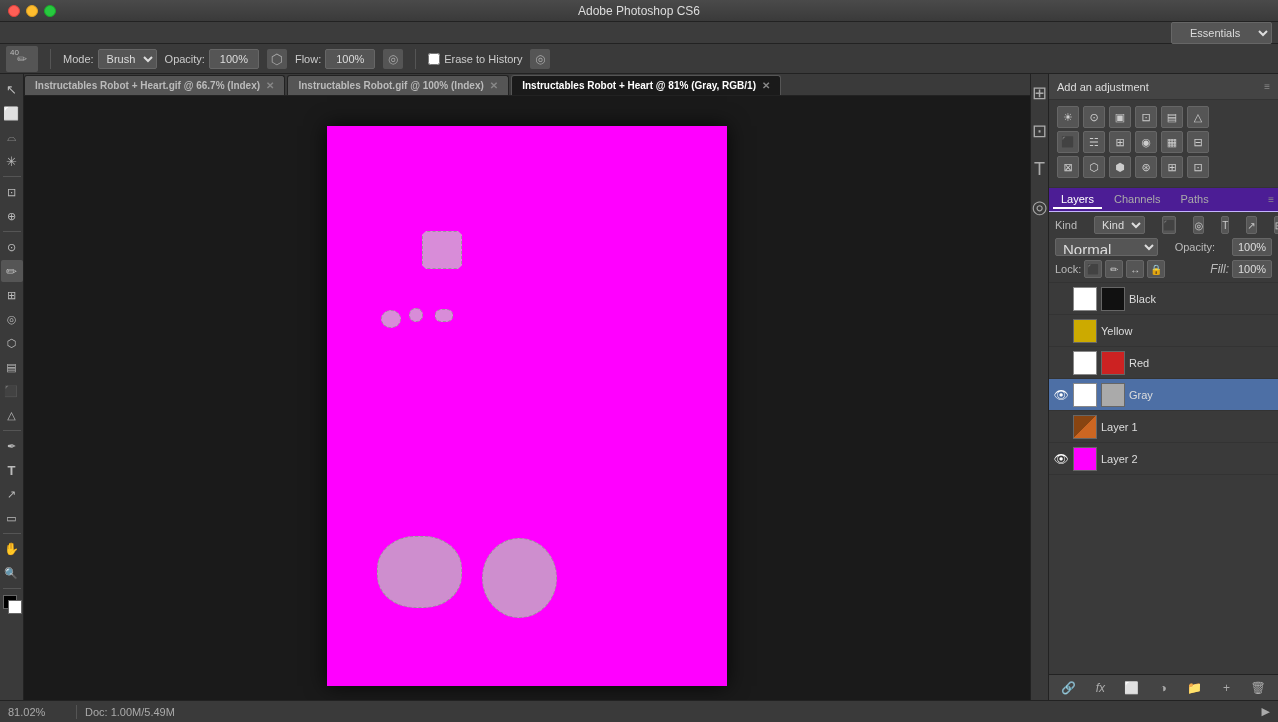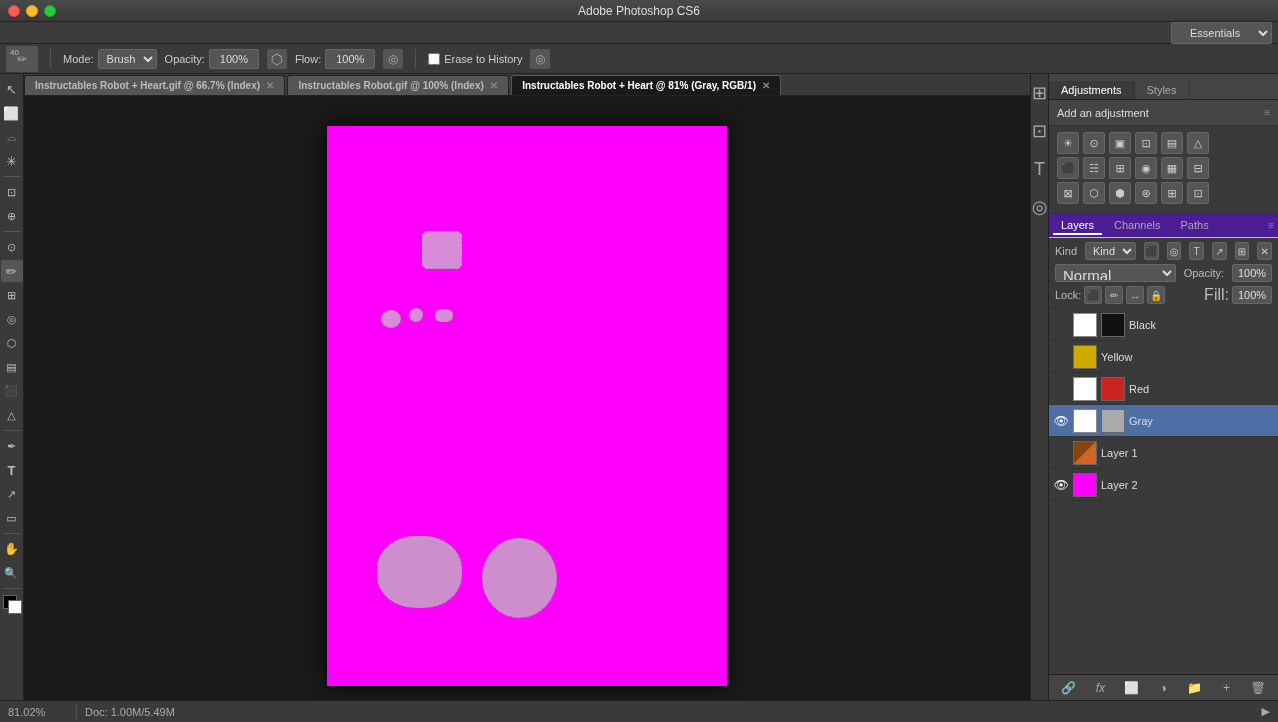--- a/index.html
+++ b/index.html
@@ -283,21 +283,21 @@
 
     #layers-controls {
       padding: 4px 6px;
       display: flex;
       align-items: center;
       gap: 4px;
       border-bottom: 1px solid #333;
       flex-wrap: wrap;
     }
     .layers-ctrl-row {
-      display: flex; align-items: center; gap: 8px; width: 100%;
+      display: flex; align-items: center; gap: 17px; width: 100%;
     }
     .kind-select {
       background: #555; border: 1px solid #666; color: #ddd;
       font-size: 11px; padding: 1px 3px; height: 18px; border-radius: 2px;
       flex: 1;
     }
     .ctrl-icon {
       width: 18px; height: 18px; background: #555; border: 1px solid #666;
       border-radius: 2px; display: flex; align-items: center; justify-content: center;
       font-size: 10px; color: #ccc; cursor: pointer;
@@ -314,21 +314,21 @@
     }
     .lock-row {
       display: flex; align-items: center; gap: 3px; width: 100%;
     }
     .lock-label { font-size: 11px; color: #bbb; }
     .lock-btn {
       width: 18px; height: 18px; background: #555; border: 1px solid #666;
       border-radius: 2px; display: flex; align-items: center; justify-content: center;
       font-size: 10px; color: #ccc; cursor: pointer;
     }
-    .fill-label { font-size: 16px; color: #bbb; margin-left: auto; }
+    .fill-label { font-size: 12px; color: #bbb; margin-left: auto; font-style: italic; }
     .fill-val {
       background: #555; border: 1px solid #666; color: #ddd;
       font-size: 11px; padding: 1px 3px; width: 40px; height: 18px; border-radius: 2px; text-align: center;
     }
 
     
     #layers-list { flex: 1; overflow-y: auto; }
     .layer-row {
       height: 32px;
       display: flex;
@@ -605,28 +605,20 @@
 
   <div id="extra-right">
     <div class="er-icon" style="writing-mode:horizontal-tb; font-size:18px; color:#aaa;">⊞</div>
     <div class="er-icon" style="writing-mode:horizontal-tb; font-size:18px; color:#aaa;">⊡</div>
     <div class="er-icon" style="writing-mode:horizontal-tb; font-size:18px; color:#aaa;">T</div>
     <div class="er-icon" style="writing-mode:horizontal-tb; font-size:18px; color:#aaa;">◎</div>
   </div>
 
   <div id="right-panel">
 
-    <div id="adj-tabs">
-      <div class="adj-tab active">
-        <span>Adjustments</span>
-      </div>
-      <div class="adj-tab">
-        <span>Styles</span>
-      </div>
-    </div>
 
     <div id="adj-header">
       <span class="adj-title">Add an adjustment</span>
       <span class="panel-collapse">≡</span>
     </div>
 
     <div id="adj-icons">
       <div class="adj-row">
         <div class="adj-icon-btn">☀</div>
         <div class="adj-icon-btn">⊙</div>

